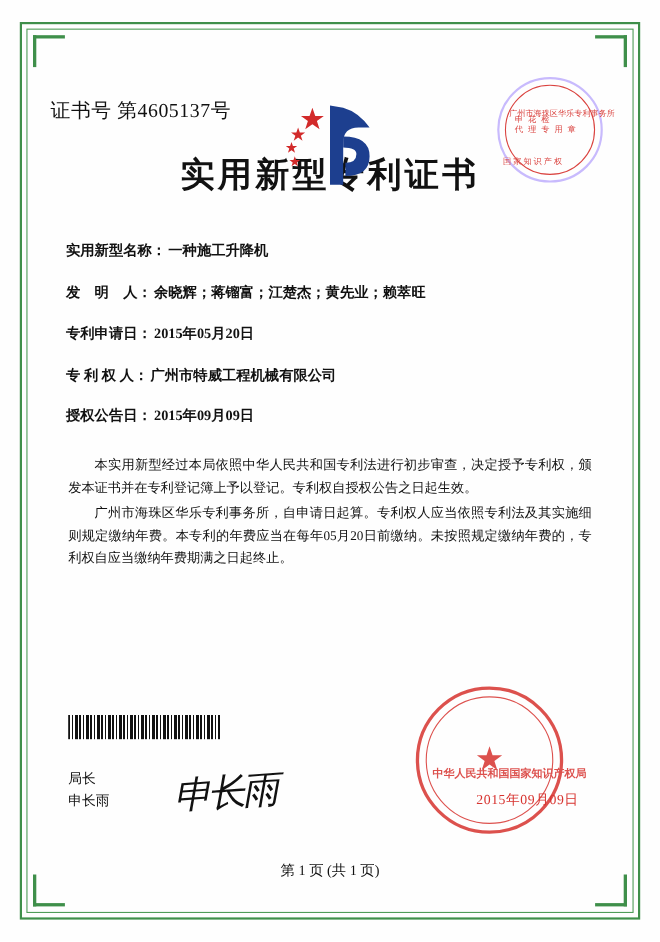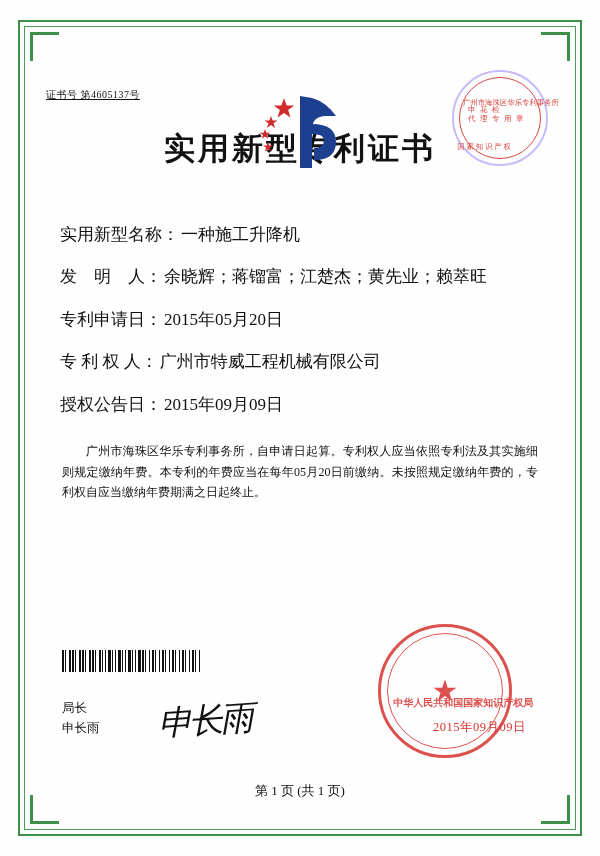--- a/index.html
+++ b/index.html
@@ -55,25 +55,24 @@
 
   .content {
     position: absolute;
     left: 46px;
     top: 54px;
     right: 46px;
     bottom: 46px;
   }
 
   .cert-no {
-    font-size: 10px;
+    font-size: 18px;
     letter-spacing: 0.5px;
     color: #111;
     margin-top: 34px;
-    text-decoration: underline;
   }
 
   
   .emblem {
     position: absolute;
     left: 50%;
     top: 36px;
     transform: translateX(-50%);
     width: 120px;
     height: 86px;
@@ -128,23 +127,24 @@
     text-align: center;
     font-size: 31px;
     font-weight: bold;
     letter-spacing: 3px;
     margin: 26px 0 0 0;
     color: #111;
     font-family: "Liberation Serif", "DejaVu Serif", serif;
   }
 
   .fields {
-    margin-top: 55px;
-    font-size: 17px;
+    margin-top: 40px;
+    font-size: 13px;
     line-height: 1.2;
+    font-weight: bold;
   }
   .field-row {
     display: flex;
     align-items: baseline;
     margin-bottom: 22px;
     padding-left: 14px;
   }
   .field-label {
     white-space: pre;
     color: #111;
@@ -325,20 +325,21 @@
         <span class="field-label">专 利 权 人：</span>
         <span class="field-value">广州市特威工程机械有限公司</span>
       </div>
       <div class="field-row">
         <span class="field-label">授权公告日：</span>
         <span class="field-value">2015年09月09日</span>
       </div>
     </div>
 
     <div class="body-text">
+      <p>本实用新型经过本局依照中华人民共和国专利法进行初步审查，决定授予专利权，颁发本证书并在专利登记簿上予以登记。专利权自授权公告之日起生效。</p>
       <p>广州市海珠区华乐专利事务所，自申请日起算。专利权人应当依照专利法及其实施细则规定缴纳年费。本专利的年费应当在每年05月20日前缴纳。未按照规定缴纳年费的，专利权自应当缴纳年费期满之日起终止。</p>
     </div>
 
     <div class="barcode"></div>
 
     <div class="signature-block">
       <div>局长</div>
       <div>申长雨</div>
     </div>
 

